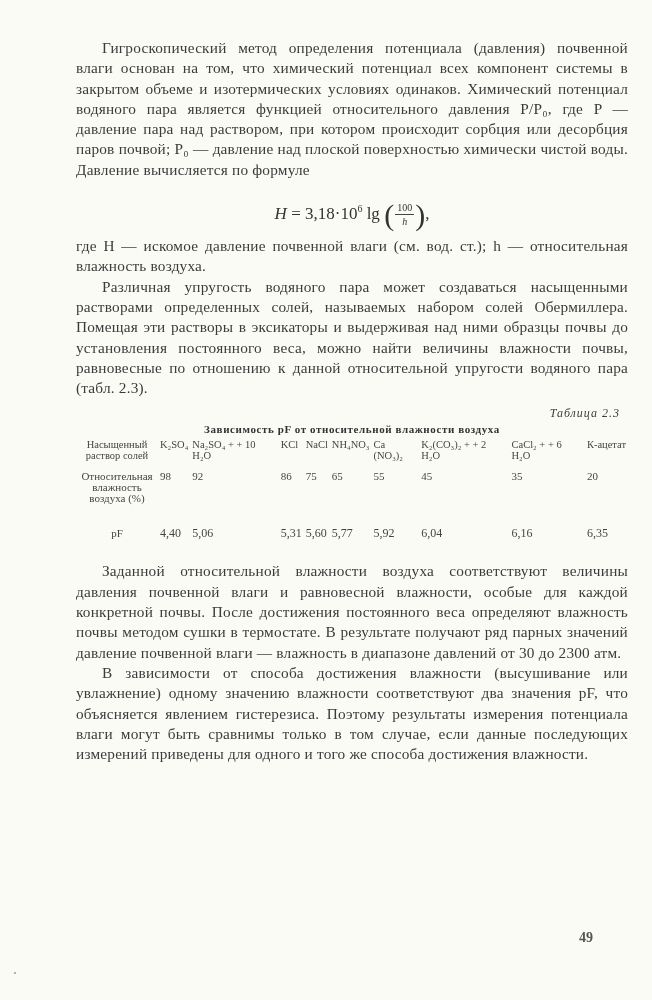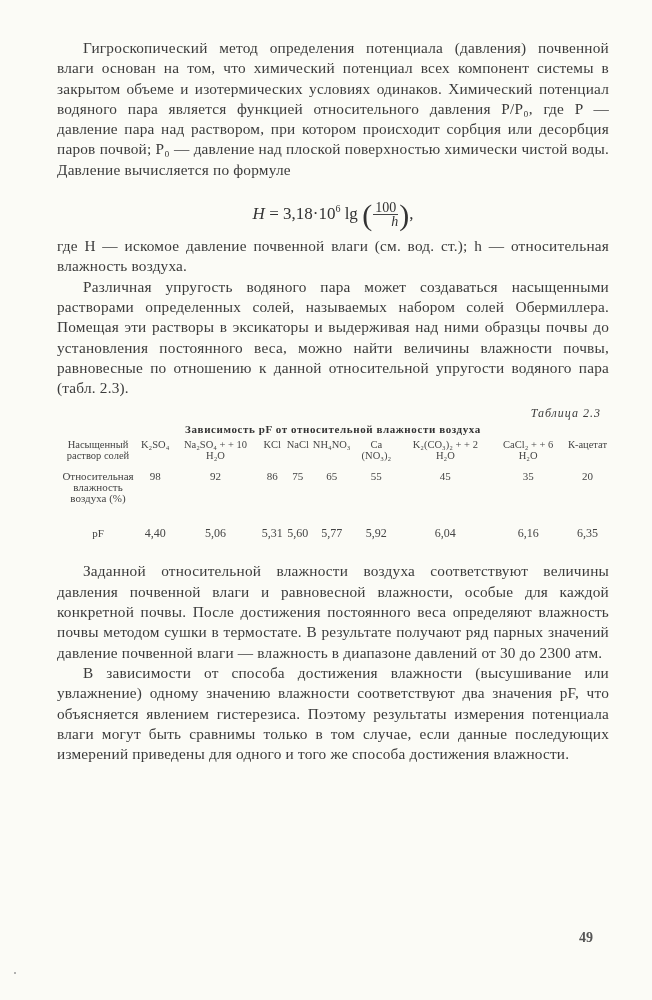--- a/index.html
+++ b/index.html
@@ -3,39 +3,39 @@
 <meta charset="utf-8">
 <style>
   html, body { margin: 0; padding: 0; }
   body {
     width: 652px; height: 1000px; overflow: hidden;
     background: #fbfbf6;
     font-family: "Liberation Serif", "DejaVu Serif", serif;
     color: #3b3b3b;
     position: relative;
   }
-  .page { position: absolute; left: 57px; top: 38px; width: 552px; }
+  .page { position: absolute; left: 76px; top: 38px; width: 552px; }
   p.para {
     margin: 0; font-size: 15.3px; line-height: 20.3px;
     text-align: justify; text-indent: 26px; letter-spacing: 0.2px;
   }
   p.noindent { text-indent: 0; }
   .formula {
     text-align: center; font-size: 17px; height: 50px; line-height: 50px;
     margin: 4px 0 2px 0; color: #333;
   }
-  .formula .frac { display: inline-block; vertical-align: middle; text-align: right; font-size: 14px; line-height: 13px; margin: 2px 1px; }
+  .formula .frac { display: inline-block; vertical-align: middle; text-align: center; font-size: 10px; line-height: 13px; margin: 2px 1px; }
   .formula .frac .num { display:block; border-bottom: 1px solid #444; padding: 0 2px; }
   .formula .frac .den { display:block; font-style: italic; }
   .formula .paren { font-size: 30px; vertical-align: middle; font-weight: 200; }
   i { font-style: italic; }
   .table-label { text-align: right; font-style: italic; font-size: 12px; margin: 8px 8px 2px 0; letter-spacing: 1px; }
   .table-title { text-align: center; font-weight: bold; font-size: 11px; letter-spacing: 0.6px; margin-bottom: 4px; color: #333; }
   table.data { width: 100%; border-collapse: collapse; font-size: 10.5px; color: #444; }
-  table.data td { text-align: center; vertical-align: top; padding: 0 2px; line-height: 11px; }
+  table.data td { text-align: left; vertical-align: top; padding: 0 2px; line-height: 11px; }
   table.data td.rowhead { text-align: center; width: 78px; }
   table.data tr.hdr td { padding-bottom: 10px; }
   table.data tr.rh td { padding-bottom: 24px; font-size: 11px; }
   table.data tr.pf td { font-size: 12px; }
   table.data tr.pf td.rowhead { font-size: 11px; }
   .after-table { margin-top: 22px; }
   .page-number { position: absolute; left: 579px; top: 930px; font-weight: bold; font-size: 14px; color: #555; }
   .speck { position: absolute; left: 14px; top: 972px; width: 2px; height: 2px; background: #999; border-radius: 1px; }
 </style>
 </head>

